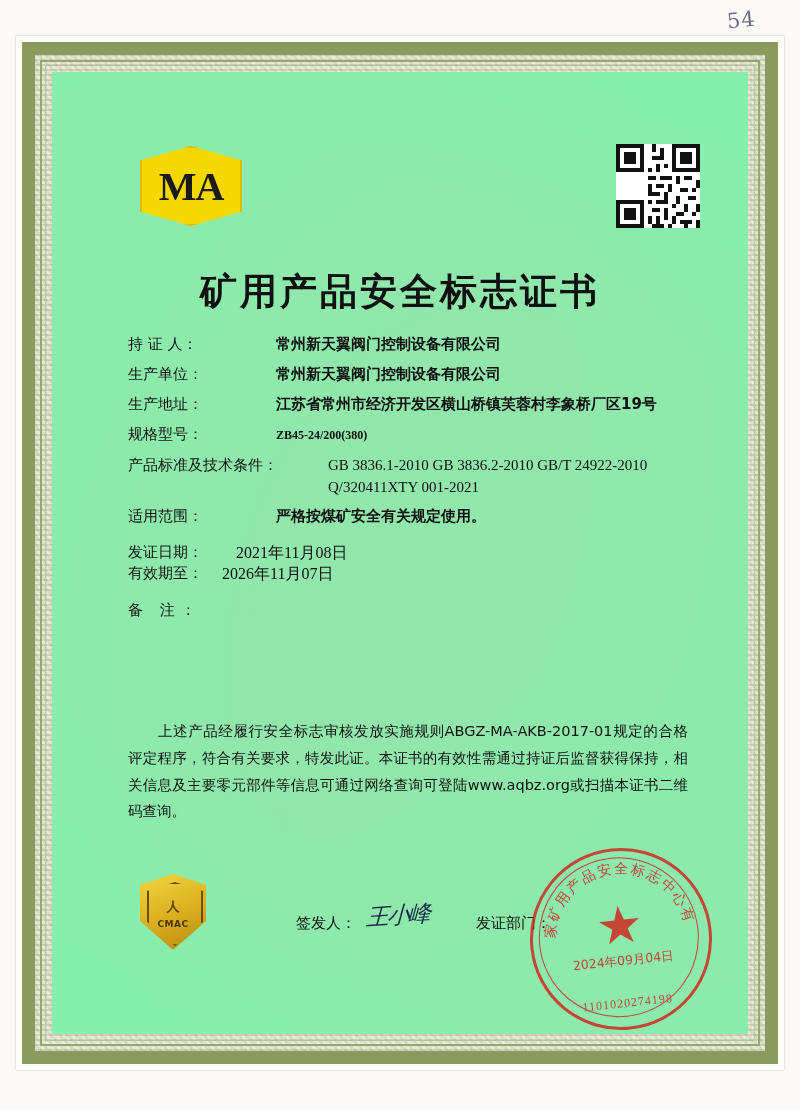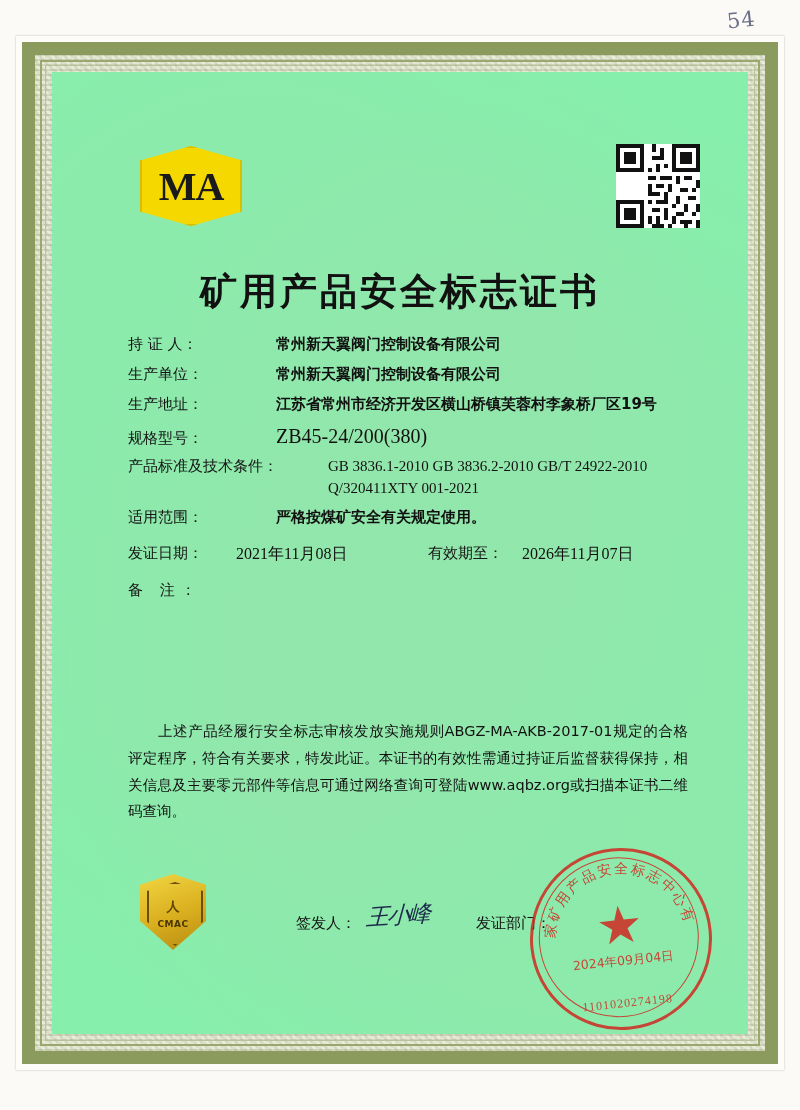--- a/index.html
+++ b/index.html
@@ -192,41 +192,42 @@
   }
   .field-label.w-std    { width: 108px; }
   .field-value {
     font-family: "DejaVu Sans", sans-serif;
     font-size: 15px;
     color: #111;
     font-weight: bold;
   }
   .field-value.serif {
     font-family: "Liberation Serif", serif;
-    font-weight: normal;
-    font-size: 20px;
+    font-weight: bold;
+    font-size: 12px;
     text-align: right;
   }
   .field-value.normal { font-weight: normal; }
 
   
   .row-standard .field-label { width: 160px; }
   .row-standard .field-value {
     font-family: "Liberation Serif", serif;
     font-size: 15px;
     font-weight: normal;
     line-height: 1.45;
     max-width: 392px;
   }
 
   
   .row-dates {
     display: flex;
     align-items: baseline;
     margin-top: 14px;
+    flex-direction: column;
   }
   .date-left { width: 300px; display: flex; }
   .date-right { display: flex; }
   .row-dates .field-label { width: 108px; }
   .row-dates .field-label.valid { width: 94px; }
   .row-dates .field-value {
     font-family: "Liberation Serif", serif;
     font-weight: normal;
     font-size: 16px;
   }

